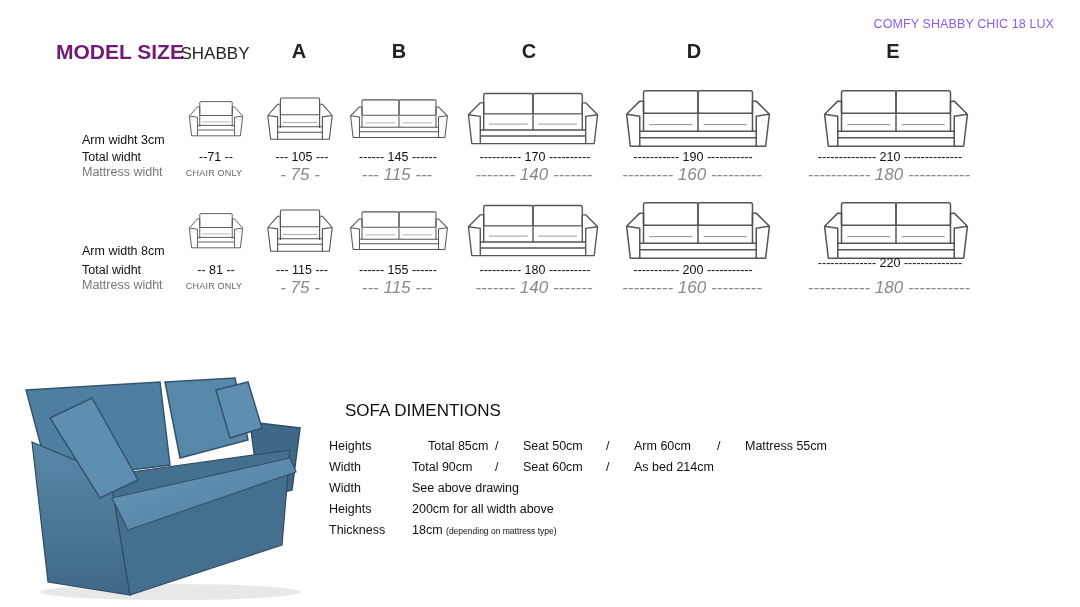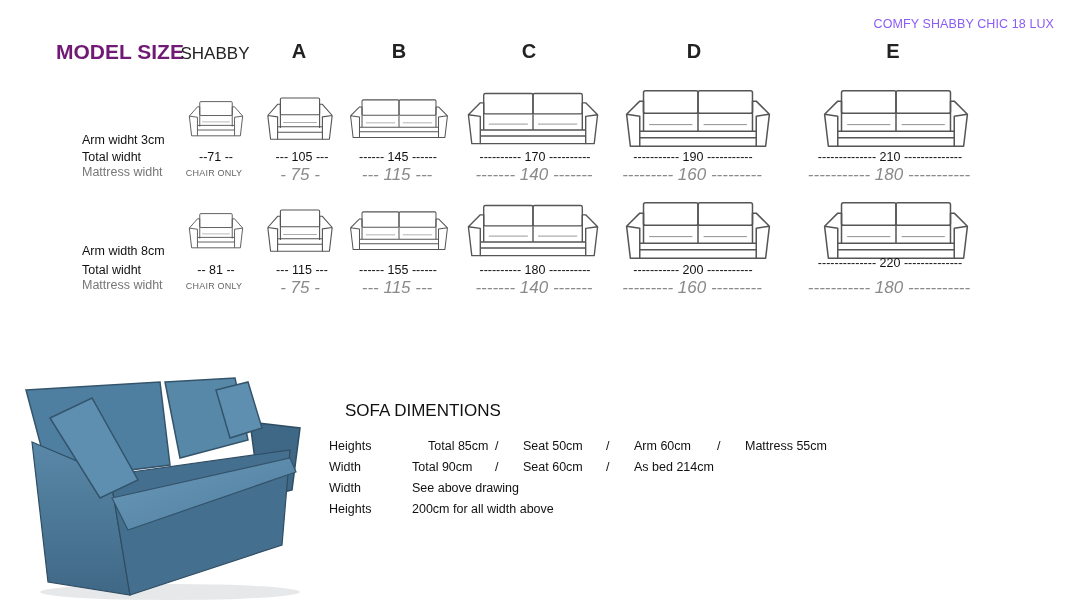--- a/index.html
+++ b/index.html
@@ -187,13 +187,17 @@
     <span style="left:305px">As bed 214cm</span>
   </div>
   <div class="spec-row">
     <span style="left:0">Width</span>
     <span style="left:83px">See above drawing</span>
   </div>
   <div class="spec-row">
     <span style="left:0">Heights</span>
     <span style="left:83px">200cm for all width above</span>
   </div>
+  <div class="spec-row">
+    <span style="left:0">Thickness</span>
+    <span style="left:83px"><b style="font-weight:normal">18cm</b> <i style="font-style:normal" class="small-note">(depending on mattress type)</i></span>
+  </div>
 </div>
 
 </body></html>

